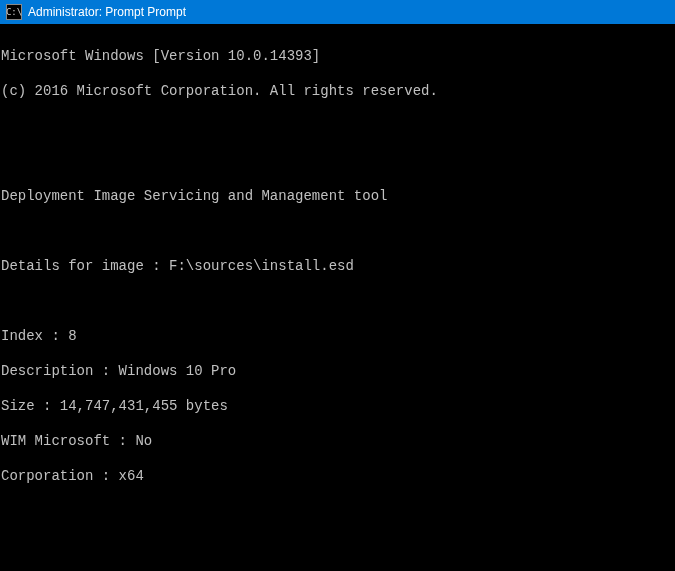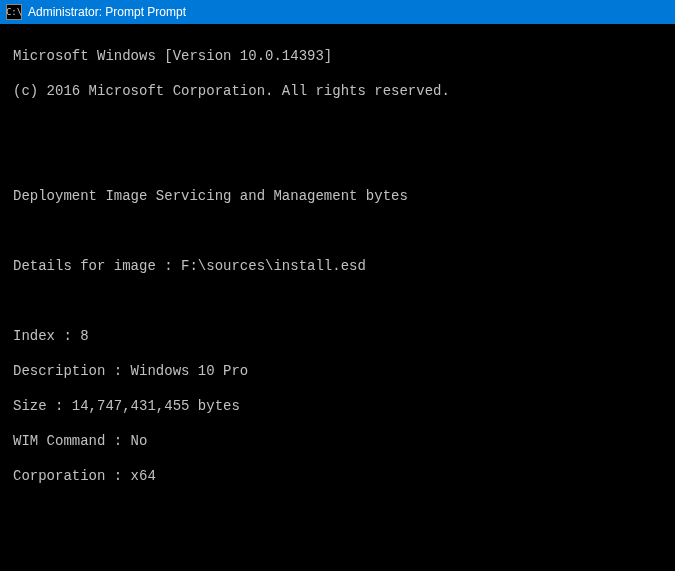--- a/index.html
+++ b/index.html
@@ -38,21 +38,21 @@
     display: flex;
     align-items: center;
     justify-content: center;
     font-size: 9px;
     color: #ccc;
     font-family: Consolas, monospace;
     box-sizing: border-box;
   }
   .terminal {
     flex: 1;
-    padding: 6px 13px;
+    padding: 6px 1px;
     white-space: pre;
     line-height: 1.25;
     overflow: hidden;
   }
   .line { display: block; }
   .cmd-line {
     position: relative;
     display: inline-block;
   }
   .cmd-line::after {
@@ -75,28 +75,28 @@
   <div class="title-bar">
     <span class="app-icon">C:\</span>
     <span>Administrator: Prompt Prompt</span>
   </div>
 
   <div class="terminal">
 <span class="line">Microsoft Windows [Version 10.0.14393]</span>
 <span class="line">(c) 2016 Microsoft Corporation. All rights reserved.</span>
 <span class="line"> </span>
 <span class="line"> </span>
-<span class="line">Deployment Image Servicing and Management bytes</span>
+<span class="line">Deployment Image Servicing and Management tool</span>
 <span class="line"> </span>
 <span class="line">Details for image : F:\sources\install.esd</span>
 <span class="line"> </span>
 <span class="line">Index : 8</span>
 <span class="line">Description : Windows 10 Pro</span>
 <span class="line">Size : 14,747,431,455 bytes</span>
-<span class="line">WIM Command : No</span>
+<span class="line">WIM Microsoft : No</span>
 <span class="line">Corporation : x64</span>
 
 
 
 
 
 
 
 
 

